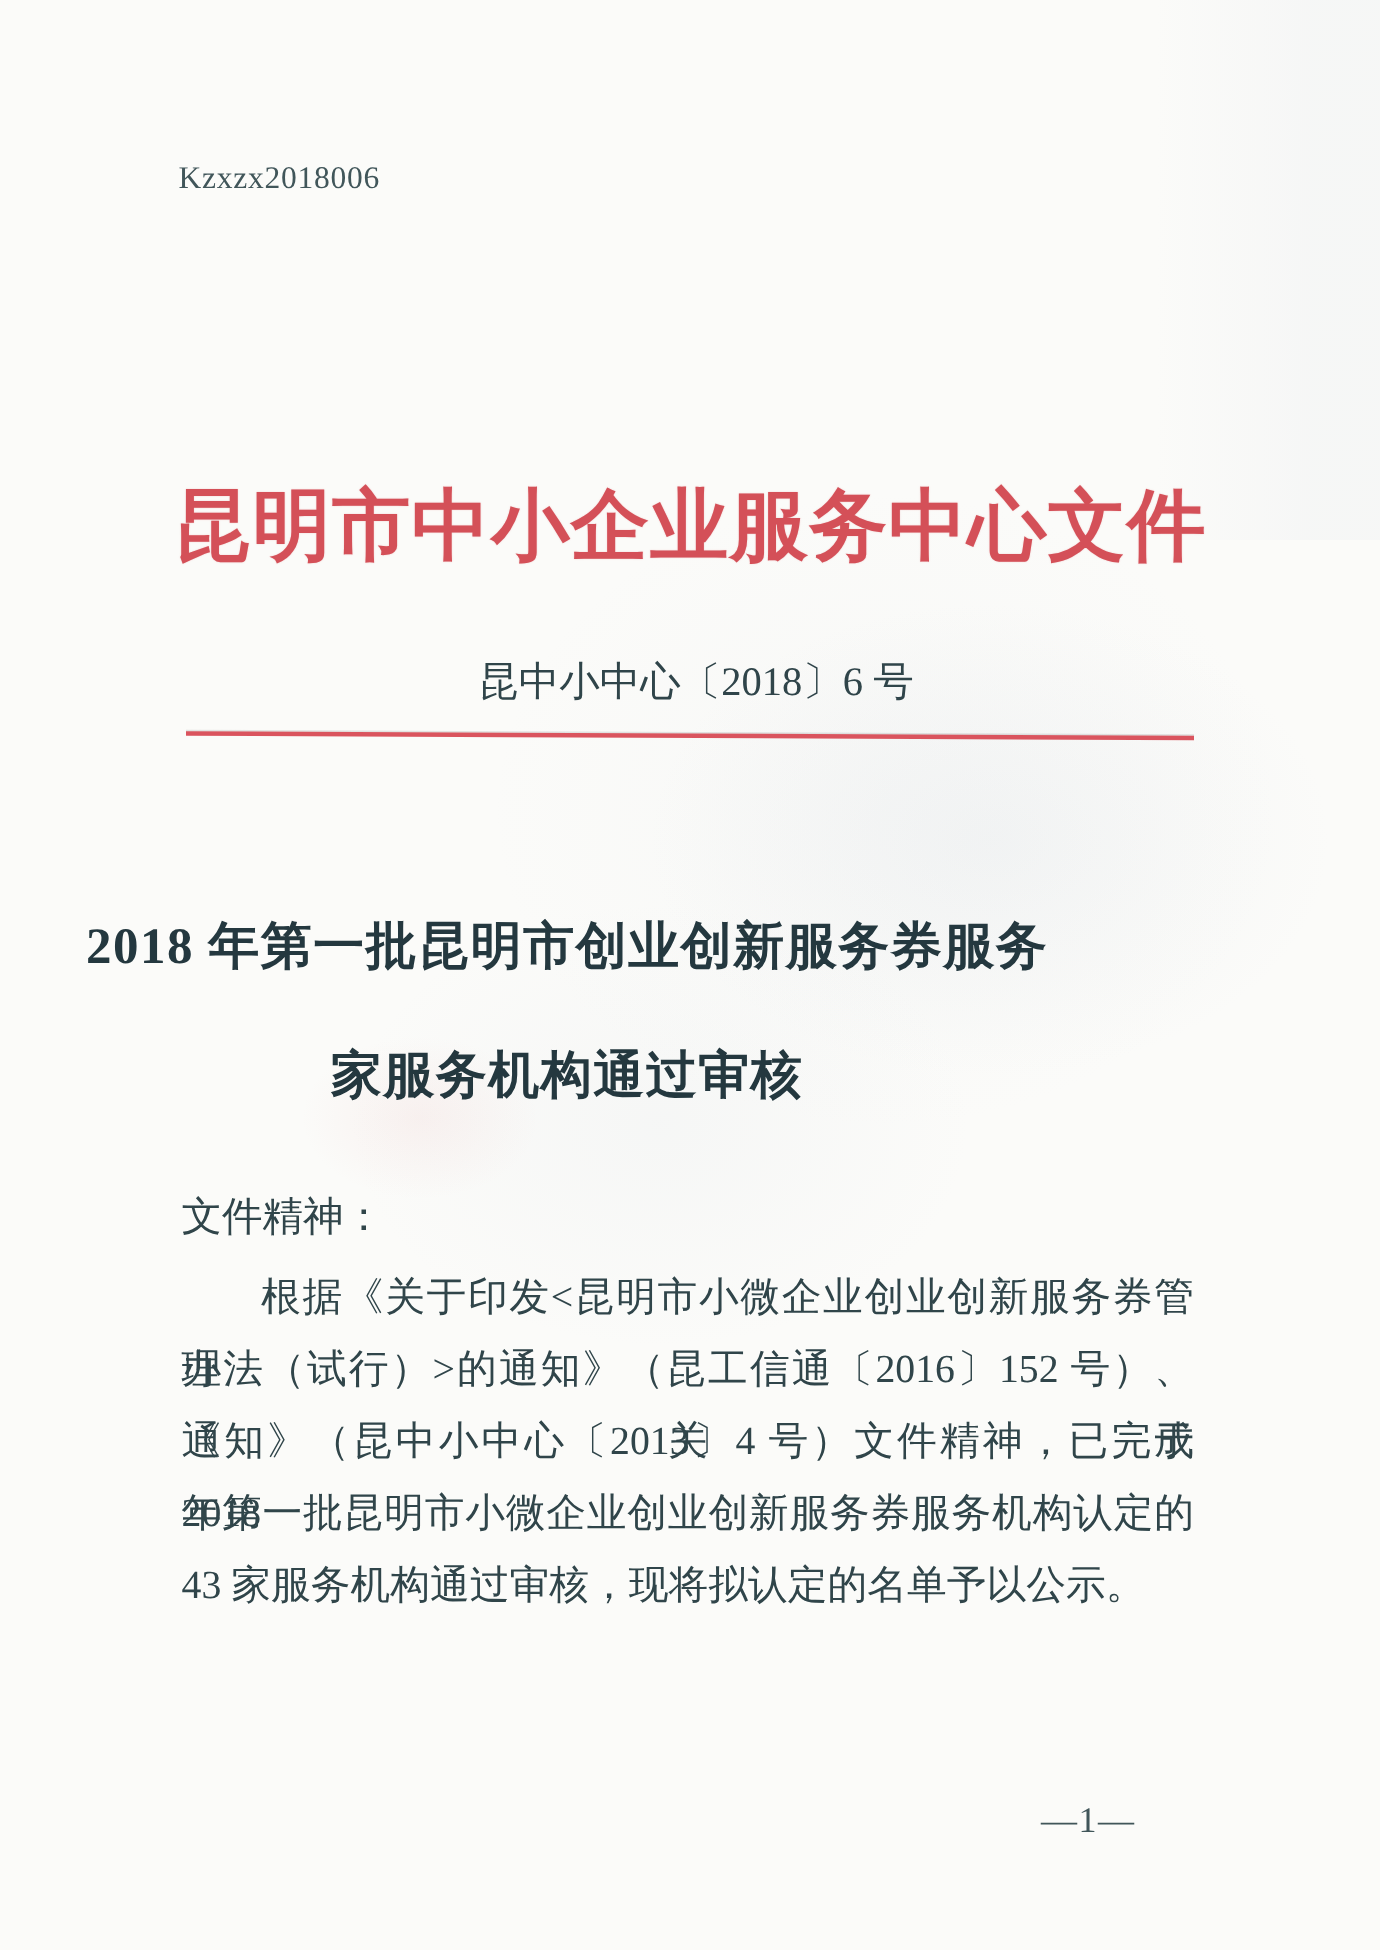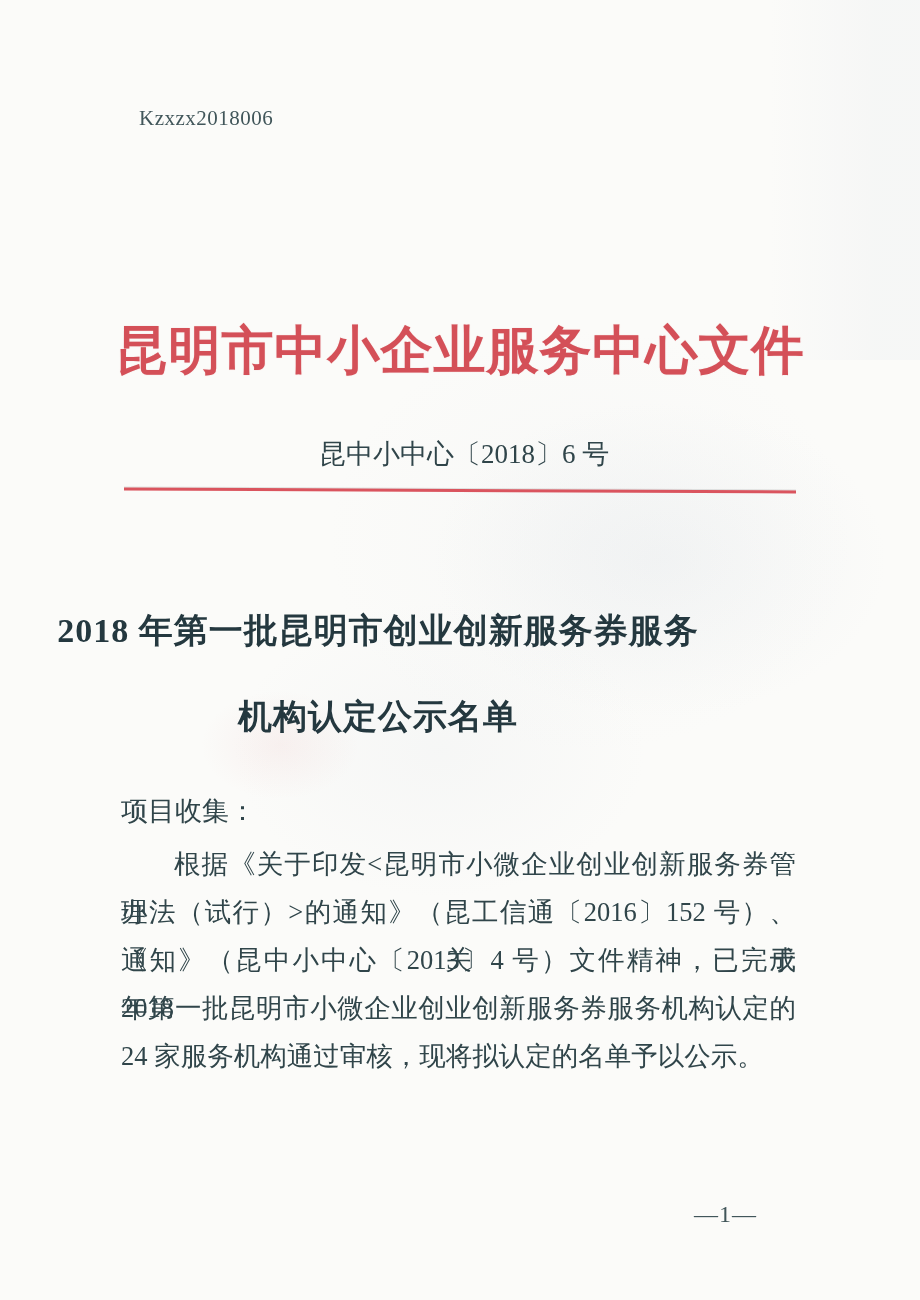--- a/index.html
+++ b/index.html
@@ -31,21 +31,21 @@
     background:radial-gradient(ellipse at center, rgba(200,208,218,0.10), rgba(200,208,218,0) 70%);}
   .blob-c{left:770px;top:0px;width:150px;height:360px;border-radius:0;
     background:linear-gradient(90deg, rgba(208,214,224,0) 0%, rgba(208,214,224,0.12) 70%);}
   .blob-d{left:200px;top:690px;width:160px;height:110px;
     background:radial-gradient(ellipse at center, rgba(224,150,150,0.10), rgba(224,150,150,0) 70%);}
   .blob-e{left:330px;top:330px;width:520px;height:420px;
     background:radial-gradient(ellipse at center, rgba(205,212,220,0.08), rgba(205,212,220,0) 72%);}
 
   .doc-code{
     position:absolute;left:119px;top:106px;
-    font-size:21px;letter-spacing:0.5px;color:var(--code-text);margin-left:20px;
+    font-size:21px;letter-spacing:0.5px;color:var(--code-text);
   }
   .red-head{
     position:absolute;left:0;top:316px;width:920px;
     text-align:center;
     font-size:52px;font-weight:bold;
     letter-spacing:1px;
     color:var(--header-red);
     text-shadow:0 0 1px rgba(212,80,88,0.35);
     white-space:nowrap;
   }
@@ -112,27 +112,27 @@
 
   <div class="doc-code">Kzxzx2018006</div>
 
   <div class="red-head">昆明市中小企业服务中心文件</div>
 
   <div class="doc-number">昆中小中心〔2018〕6 号</div>
 
   <div class="red-line"></div>
 
   <div class="doc-title-line title-1">2018 年第一批昆明市创业创新服务券服务</div>
-  <div class="doc-title-line title-2">机构认定公示名单</div>
+  <div class="doc-title-line title-2">家服务机构通过审核</div>
 
-  <div class="salutation">项目收集：</div>
+  <div class="salutation">文件精神：</div>
 
   <div class="paragraph">
     <div class="para-line first just">根据《关于印发&lt;昆明市小微企业创业创新服务券管理</div>
     <div class="para-line just">办法（试行）&gt;的通知》（昆工信通〔2016〕152 号）、《关于</div>
     <div class="para-line just">通知》（昆中小中心〔2013〕4 号）文件精神，已完成 2018</div>
     <div class="para-line just">年第一批昆明市小微企业创业创新服务券服务机构认定的</div>
-    <div class="para-line">24 家服务机构通过审核，现将拟认定的名单予以公示。</div>
+    <div class="para-line">43 家服务机构通过审核，现将拟认定的名单予以公示。</div>
   </div>
 
   <div class="page-number">—1—</div>
 
 </div>
 
 </body></html>

